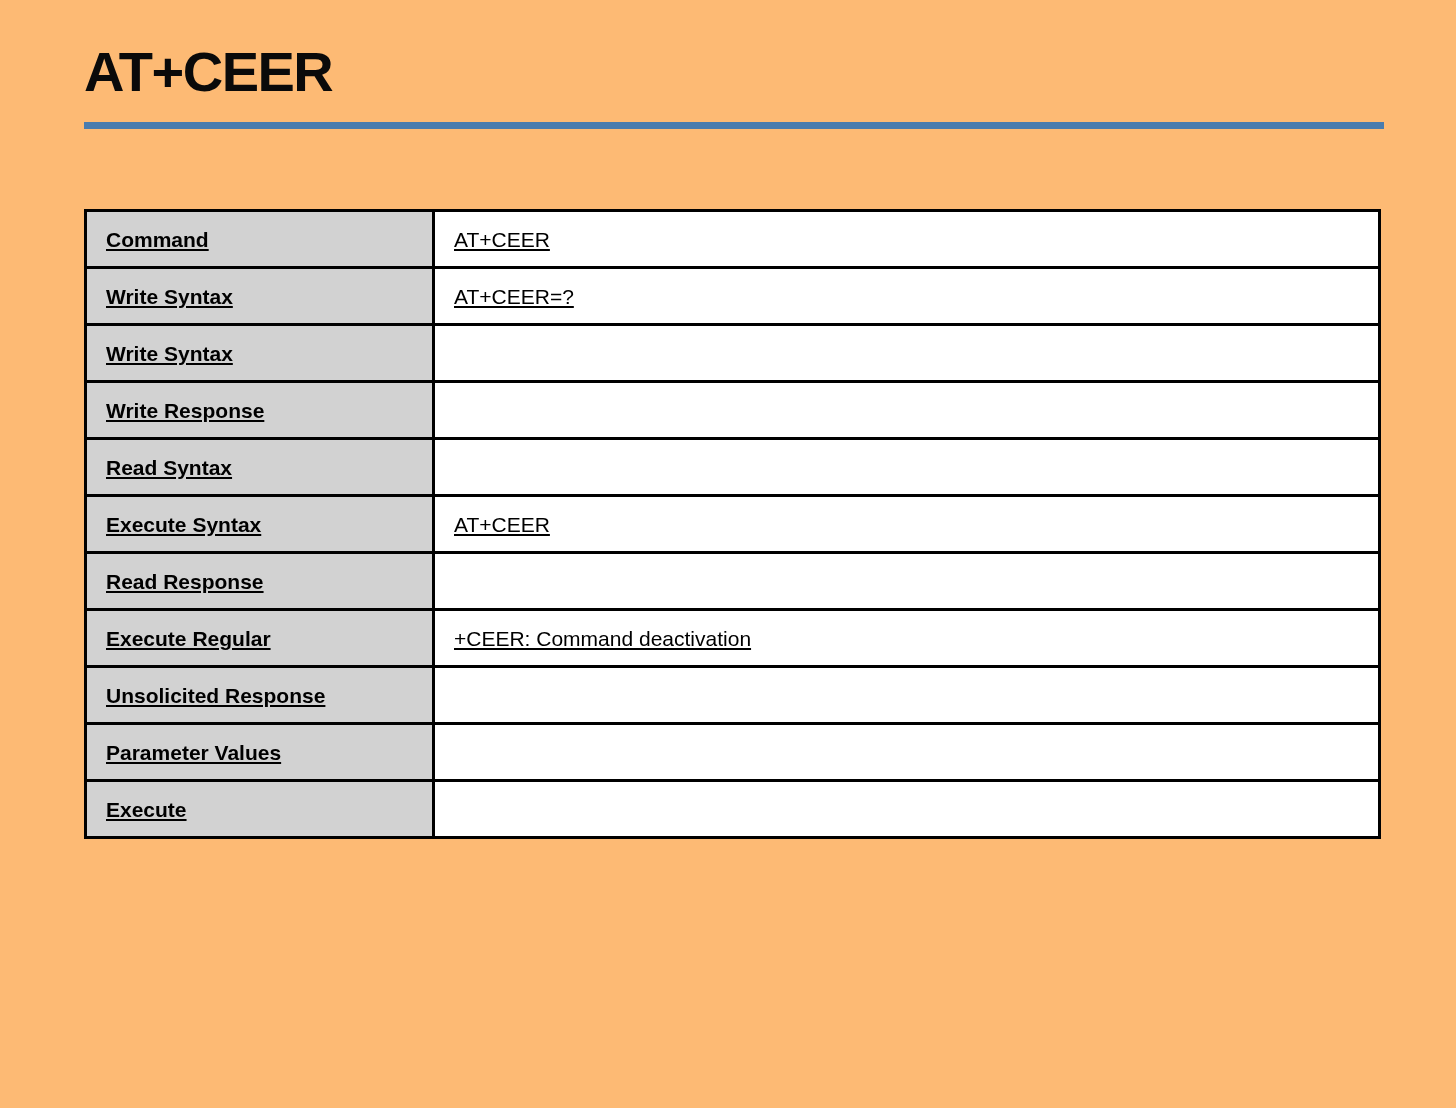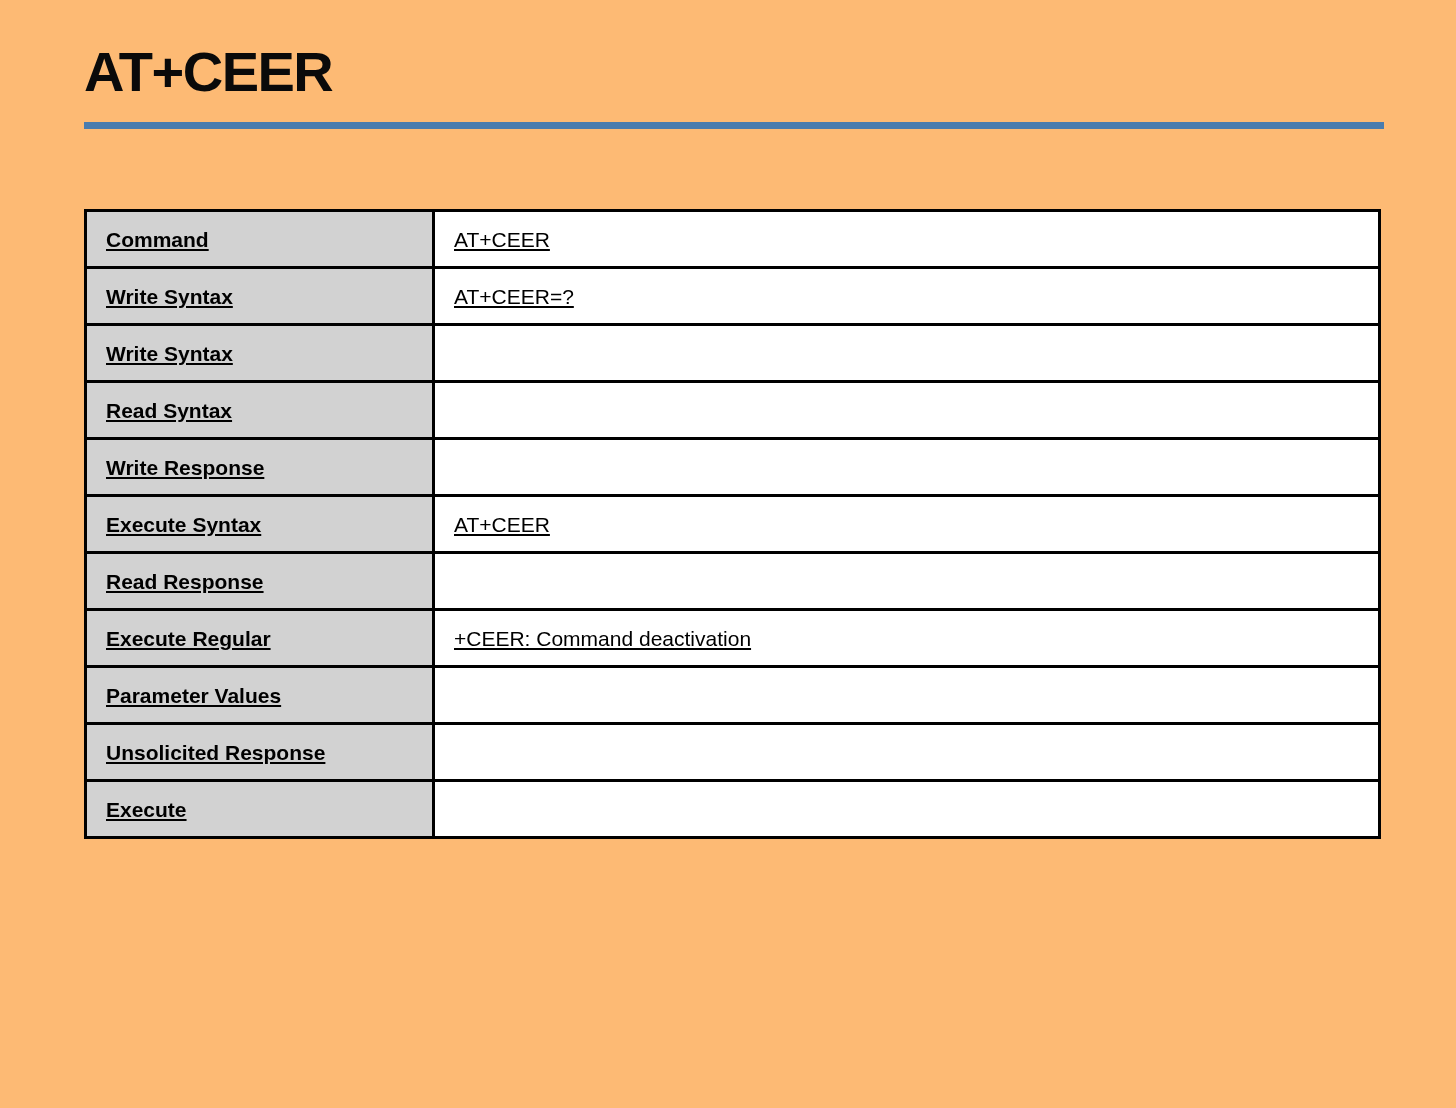--- a/index.html
+++ b/index.html
@@ -88,27 +88,27 @@
             <div class="value-text">AT+CEER=?</div>
           </td>
       </tr>
       <tr class="row">
         <td class="label-cell"><span>Write Syntax</span></td>
         <td class="value-cell">
             <div class="value-text"></div>
           </td>
       </tr>
       <tr class="row">
-        <td class="label-cell"><span>Read Syntax</span></td>
+        <td class="label-cell"><span>Write Response</span></td>
         <td class="value-cell">
             <div class="value-text"></div>
           </td>
       </tr>
       <tr class="row">
-        <td class="label-cell"><span>Write Response</span></td>
+        <td class="label-cell"><span>Read Syntax</span></td>
         <td class="value-cell">
             <div class="value-text"></div>
           </td>
       </tr>
       <tr class="row">
         <td class="label-cell"><span>Execute Syntax</span></td>
         <td class="value-cell">
             <div class="value-text">AT+CEER</div>
           </td>
       </tr>
@@ -118,27 +118,27 @@
             <div class="value-text"></div>
           </td>
       </tr>
       <tr class="row">
         <td class="label-cell"><span>Execute Regular</span></td>
         <td class="value-cell">
             <div class="value-text">+CEER: Command deactivation</div>
           </td>
       </tr>
       <tr class="row">
-        <td class="label-cell"><span>Parameter Values</span></td>
+        <td class="label-cell"><span>Unsolicited Response</span></td>
         <td class="value-cell">
             <div class="value-text"></div>
           </td>
       </tr>
       <tr class="row">
-        <td class="label-cell"><span>Unsolicited Response</span></td>
+        <td class="label-cell"><span>Parameter Values</span></td>
         <td class="value-cell">
             <div class="value-text"></div>
           </td>
       </tr>
       <tr class="row">
         <td class="label-cell"><span>Execute</span></td>
         <td class="value-cell">
             <div class="value-text"></div>
           </td>
       </tr>

